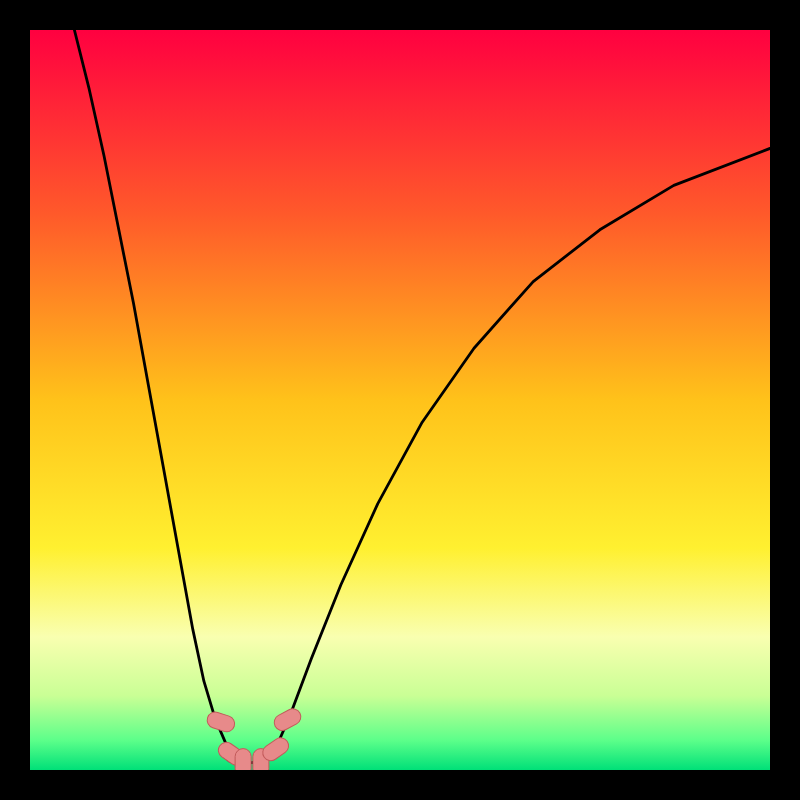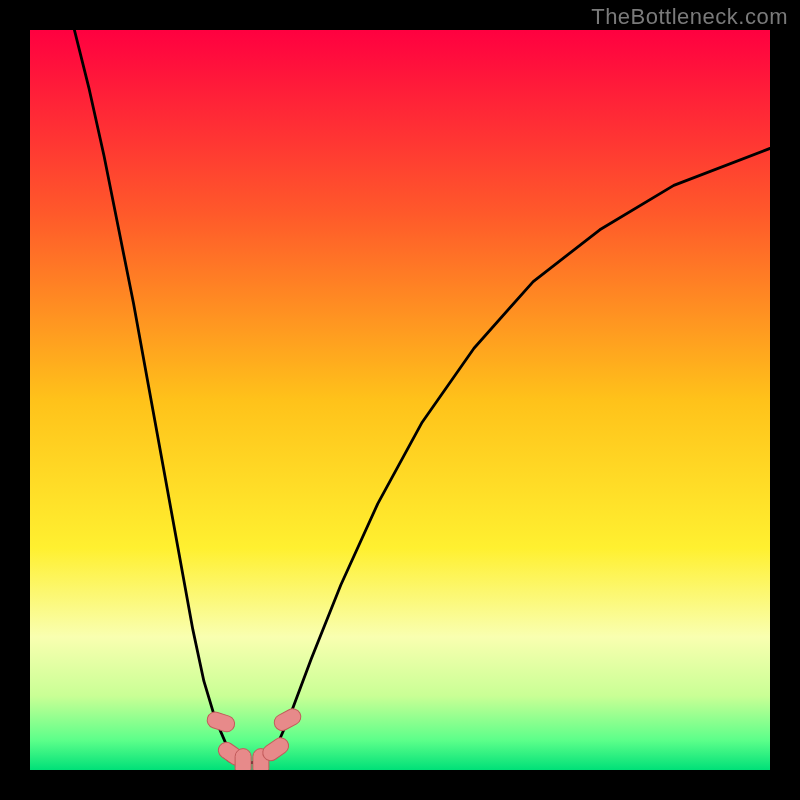--- a/index.html
+++ b/index.html
@@ -33,21 +33,20 @@
     overflow: hidden;
   }
   svg {
     display: block;
   }
 </style>
 </head>
 <body>
 
 <div class="stage">
-  <div class="watermark">TheBottleneck.com</div>
   <div class="plot">
     <svg id="chart-svg" width="740" height="740" viewBox="0 0 740 740">
       <defs>
         <linearGradient id="bg-grad" x1="0" y1="0" x2="0" y2="1">
             <stop offset="0%" stop-color="#ff0040"></stop>
             <stop offset="25%" stop-color="#ff5a2a"></stop>
             <stop offset="50%" stop-color="#ffc21a"></stop>
             <stop offset="70%" stop-color="#fff030"></stop>
             <stop offset="82%" stop-color="#f9ffb0"></stop>
             <stop offset="90%" stop-color="#c9ff95"></stop>

